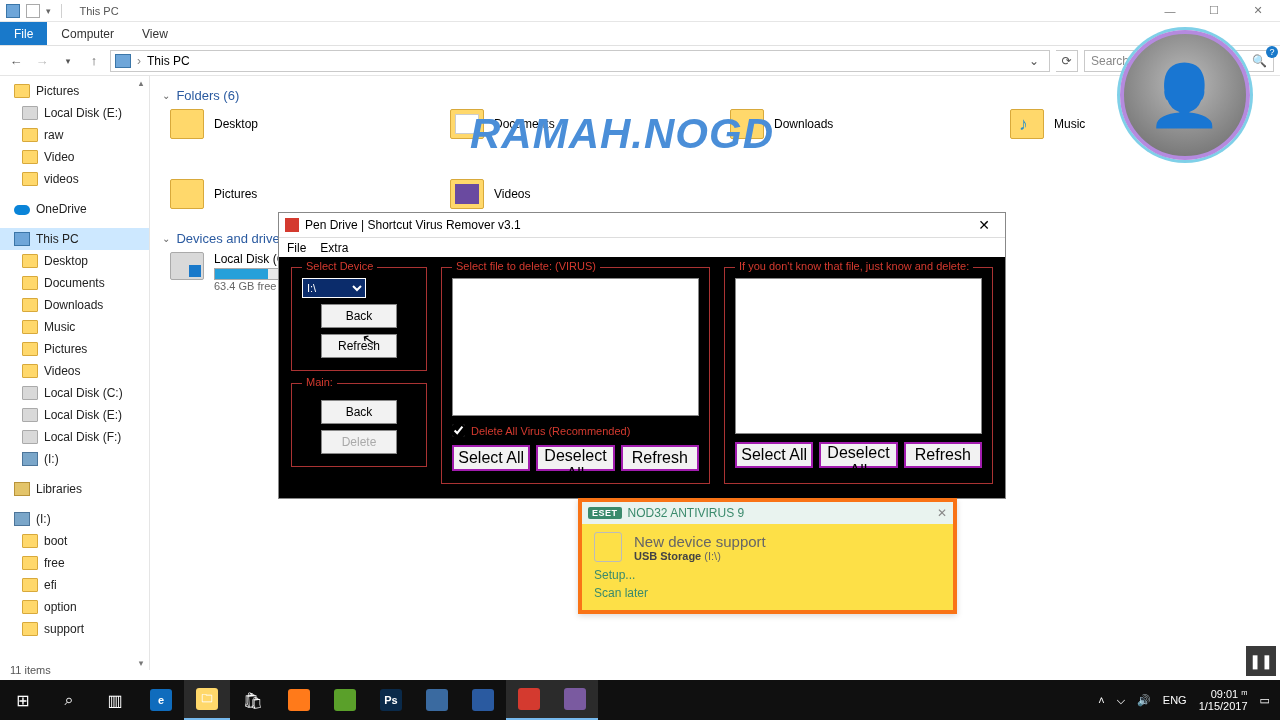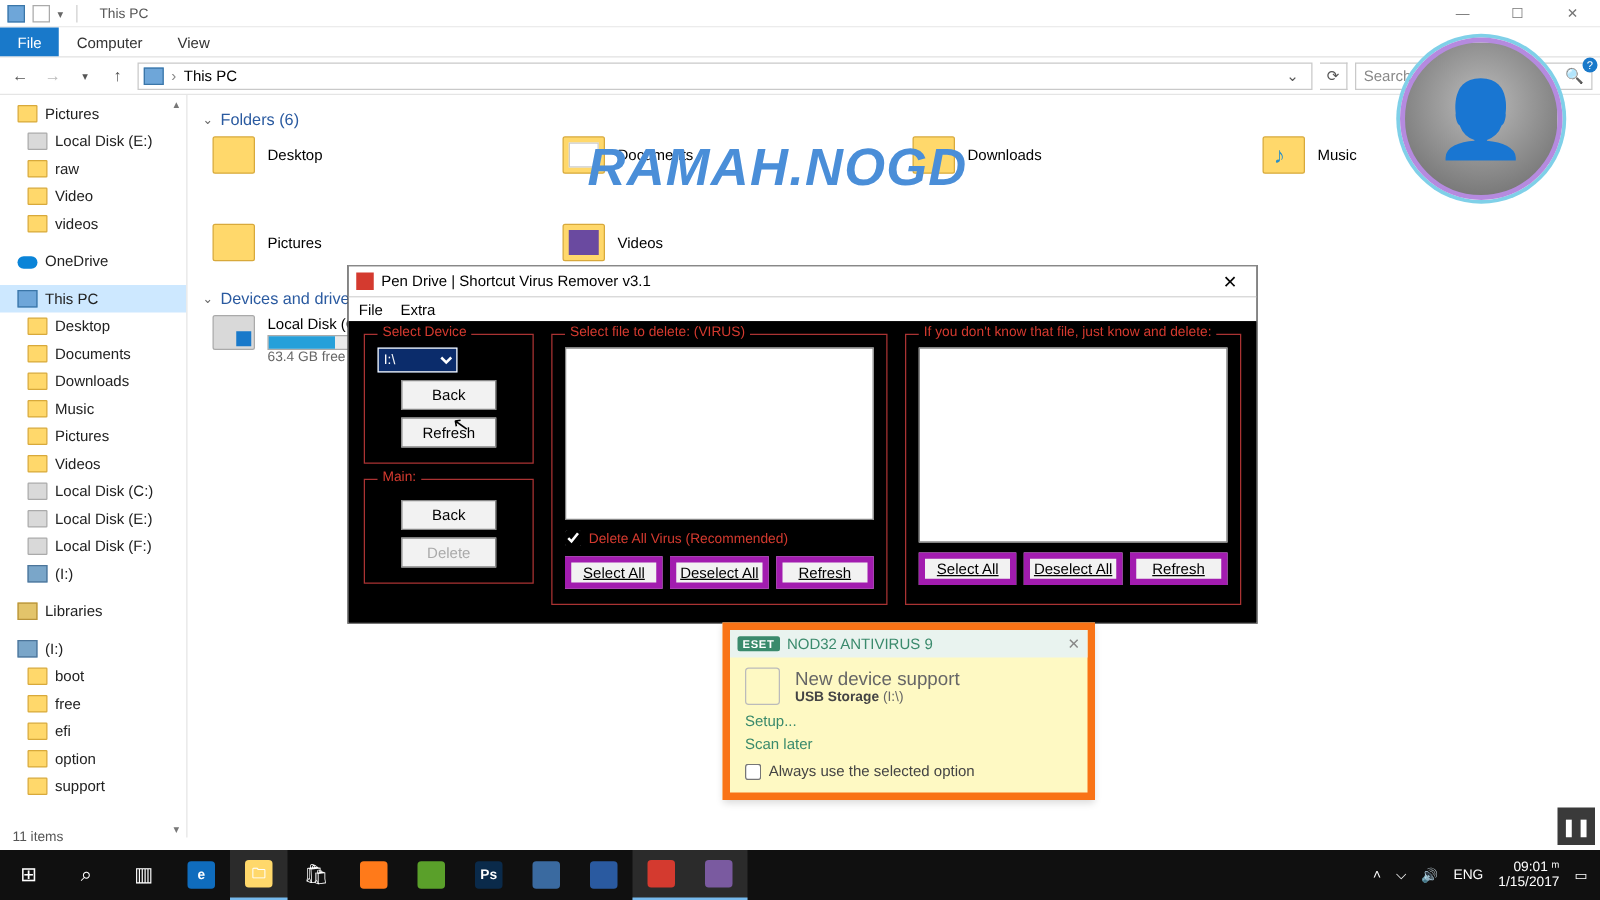--- a/index.html
+++ b/index.html
@@ -87,26 +87,26 @@
 .leftcol { width: 136px; display: flex; flex-direction: column; gap: 12px; }
 .panel.small { height: auto; }
 .vr select { width: 64px; height: 20px; background: #0b2c6b; color: #fff; border: 1px solid #fff; font-size: 11px; }
 .vr .btn { display: block; width: 76px; height: 24px; margin: 6px auto 0 auto; background: #f2f2f2; border: 1px solid #888; font-size: 12px; }
 .vr .btn.dis { color: #aaa; }
 .midcol, .rightcol { flex: 1; }
 .listbox { background: #fff; height: 138px; border: 1px solid #888; }
 .chkrow { display:flex; align-items:center; gap:6px; color:#d43a2f; font-size:11px; margin-top:8px; }
 .chkrow input { accent-color:#000; }
 .btnrow { display:flex; gap:6px; margin-top:8px; }
-.btnrow .b { flex:1; height:26px; background:#f2f2f2; border:5px solid #a21caf; font-size:12px;text-decoration:underline; }
+.btnrow .b { flex:1; height:26px; background:#f2f2f2; border:2px solid #a21caf; font-size:16px; }
 .rightcol .listbox { height: 156px; }
 .cursor { position:absolute; left:362px; top:330px; font-size:16px; color:#000; pointer-events:none; transform: rotate(-10deg); }
 
 
-.toast { position:absolute; left:578px; top:498px; width:298px; border:6px solid #f97316; background:#fef9c3; font-size:12px; box-shadow: 0 2px 6px rgba(0,0,0,.15); }
+.toast { position:absolute; left:578px; top:498px; width:379px; border:4px solid #f97316; background:#fde047; font-size:12px; box-shadow: 0 2px 6px rgba(0,0,0,.15); }
 .toast-hdr { height:22px; background:#e9f3ef; display:flex; align-items:center; padding:0 6px; color:#3a8a6c; gap:6px; }
 .toast-hdr .brand { background:#3a8a6c; color:#fff; font-size:9px; font-weight:bold; padding:1px 4px; border-radius:2px; letter-spacing:.5px;}
 .toast-hdr .x { margin-left:auto; color:#888; }
 .toast-body { padding:8px 12px 10px 12px; }
 .toast-body .row1 { display:flex; gap:12px; align-items:center; margin-bottom:6px; }
 .toast-body .dev-ico { width:28px; height:30px; border:1px solid #bbb; border-radius:3px; position:relative; }
 .toast-body h4 { font-weight:400; color:#666; font-size:15px; }
 .toast-body .sub2 { color:#666; font-size:11px; }
 .toast-body .sub2 b { color:#444; }
 .toast-body a { display:block; color:#3a8a6c; margin-top:4px; text-decoration:none; }
@@ -415,24 +415,20 @@
       <div class="dev-ico"></div>
       <div>
         <h4>New device support</h4>
         <div class="sub2">
           <b>USB Storage</b> <span>(I:\)</span>
         </div>
       </div>
     </div>
     <a>Setup...</a>
     <a>Scan later</a>
-    <label class="chk">
-      <input type="checkbox" style="">
-      <span>Always use the selected option</span>
-    </label>
   </div>
 </div>
 
 <div class="pause">❚❚</div>
 
 <div class="taskbar">
   <div id="tb-apps" style="display:flex;">
       <div class="tb-btn">
         <span>⊞</span>
       </div>

